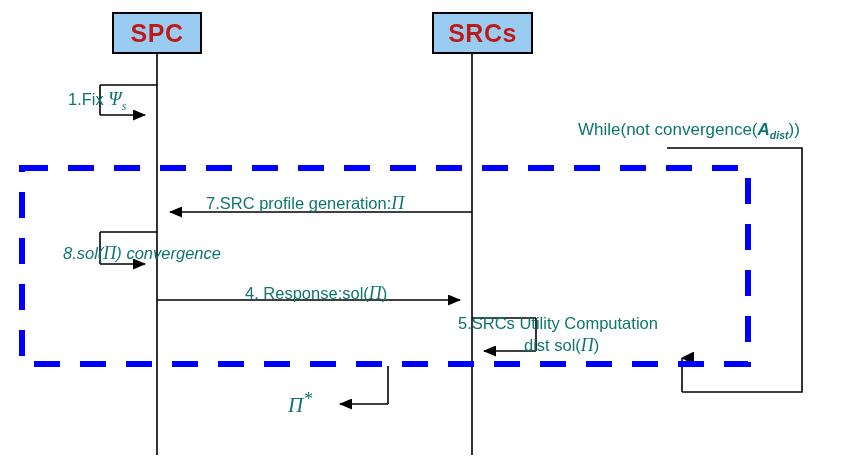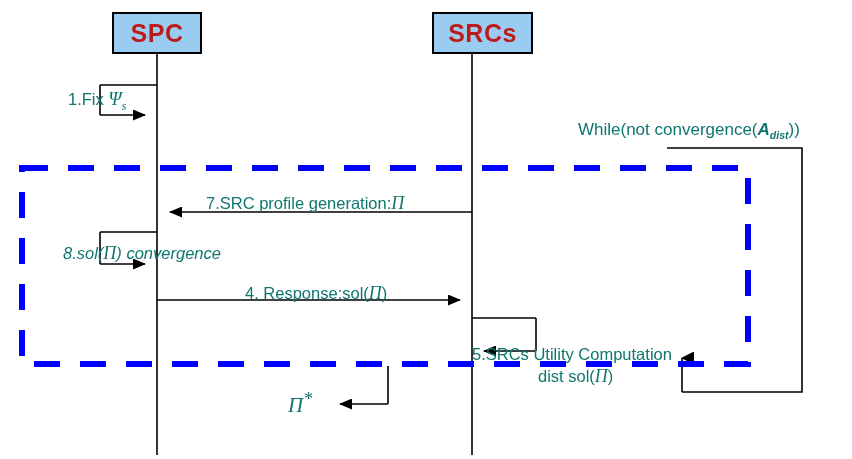--- a/index.html
+++ b/index.html
@@ -135,21 +135,21 @@
   </div>
 
   <div class="lbl it" style="left:63px; top:243px;">
     <span>8.sol(</span><span class="pi">Π</span><span>) convergence</span>
   </div>
 
   <div class="lbl" style="left:229px; top:283px;margin-left:16px;">
     <span>4. Response:</span><span class="it">sol(</span><span class="pi">Π</span><span class="it">)</span>
   </div>
 
-  <div class="lbl twoline" style="left:472px; top:313px;margin-top:31px;">
+  <div class="lbl twoline" style="left:458px; top:313px;">
     <div>5.SRCs Utility Computation</div>
     <div style="padding-left:66px;">
       <span>dist </span><span class="it">sol(</span><span class="pi">Π</span><span class="it">)</span>
     </div>
   </div>
 
   <div class="lbl" style="left:578px; top:120px; font-size:17px;">
     <span>While(not convergence(</span><span class="bi">A</span><sub class="bi">dist</sub><span>))</span>
   </div>
 

